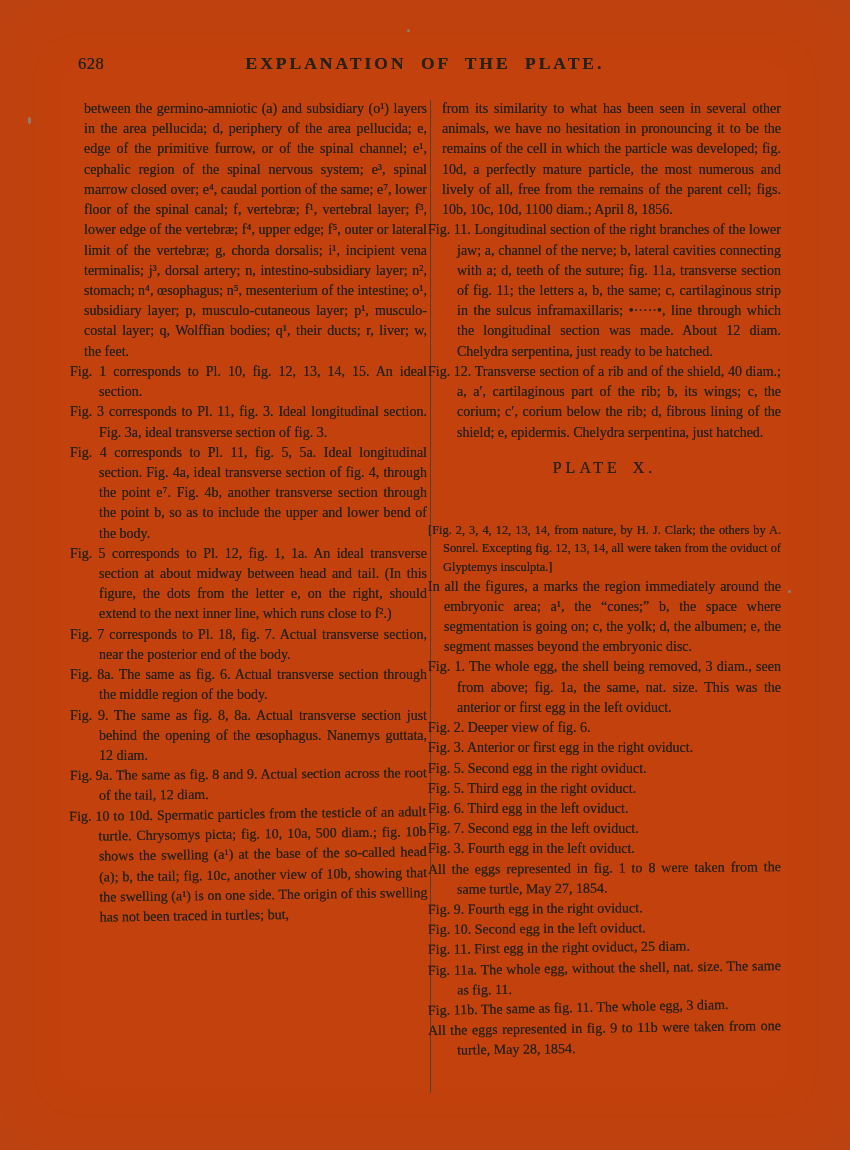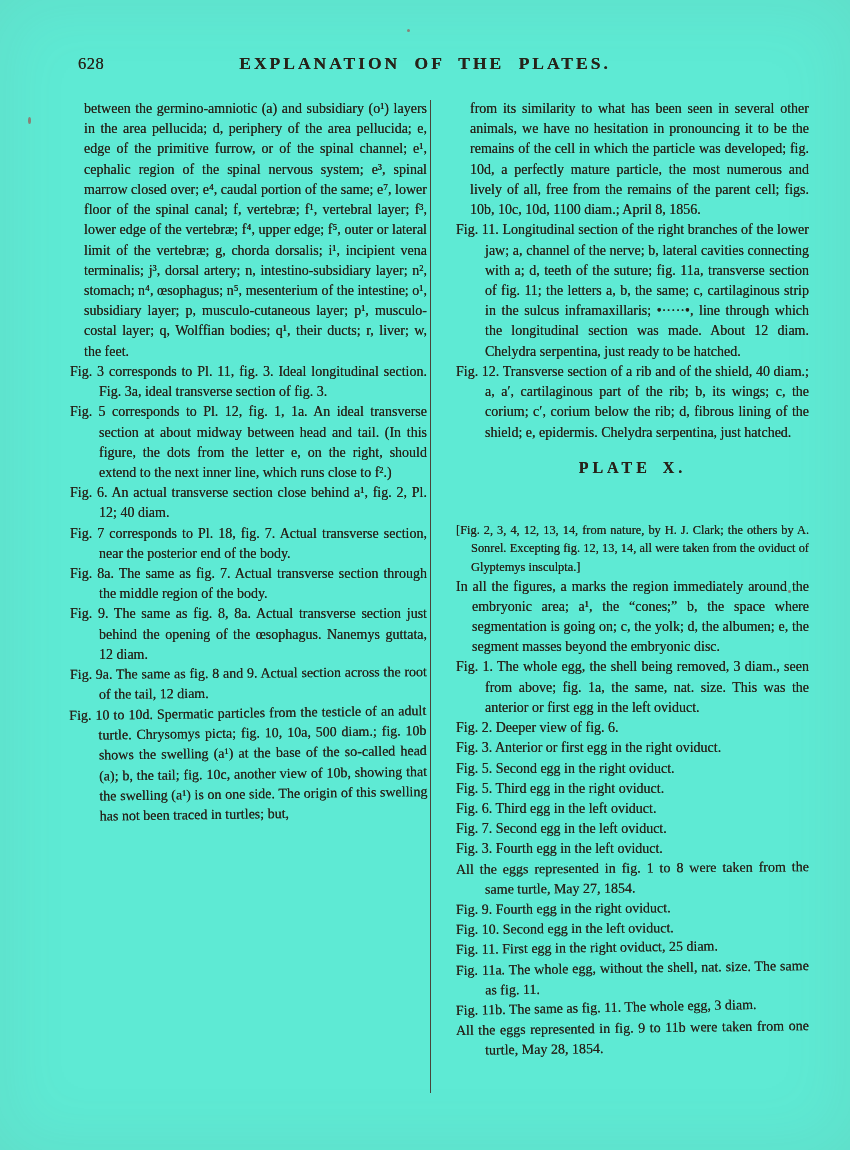--- a/index.html
+++ b/index.html
@@ -1,48 +1,48 @@
 <!DOCTYPE html>
 <html><head>
 <meta charset="utf-8">
 <style>
   * { box-sizing: border-box; }
   html, body { margin: 0; padding: 0; background: #dedad2; }
   .page {
     position: relative;
     width: 850px;
     height: 1150px;
-    background: #5eead4;
+    background: #c2410c;
     overflow: hidden;
     font-family: "Liberation Serif", "DejaVu Serif", serif;
     color: #272219;
     box-shadow: inset 0 0 70px rgba(120,110,95,0.10);
     text-shadow: 0 0 0.55px rgba(38,33,25,0.85);
   }
   .pageno {
     position: absolute; left: 78px; top: 54px;
     font-size: 16.5px; letter-spacing: 0.5px;
   }
   .running-title {
     position: absolute; top: 53px; left: 0; width: 100%; margin: 0;
     text-align: center; font-size: 17.5px; font-weight: bold;
     letter-spacing: 3px; word-spacing: 7px;
   }
   .col-left  { position: absolute; left: 70px;  top: 99px; width: 357px; }
-  .col-right { position: absolute; left: 456px; top: 99px; width: 353px; }
+  .col-right { position: absolute; left: 428px; top: 99px; width: 353px; }
   .rule {
     position: absolute; left: 430px; top: 100px;
     width: 1.2px; height: 993px; background: #4a433a;
   }
   p { margin: 0; font-size: 14px; line-height: 1.445; text-align: justify; }
   .cont  { padding-left: 14px; }
   .entry { padding-left: 29px; text-indent: -29px; }
   .plate-heading {
     margin: 16px 0 12px; text-align: center;
-    font-size: 16px; font-weight: bold;
+    font-size: 16px; font-weight: normal;
     letter-spacing: 4px; word-spacing: 4px;
   }
   .note  { font-size: 12.4px; line-height: 1.5; padding-left: 15px; text-indent: -15px; margin-top: 44px; }
   .intro { padding-left: 16px; text-indent: -16px; }
   .t1 { transform: rotate(-0.45deg); transform-origin: 0 50%; }
   .t2 { transform: rotate(-0.8deg);  transform-origin: 0 50%; }
   .t3 { transform: rotate(-1.15deg); transform-origin: 0 50%; }
   .speck { position: absolute; background: #8a8277; border-radius: 50%; }
   .speck-1 { left: 28px;  top: 117px; width: 3px; height: 7px; }
   .speck-2 { left: 788px; top: 590px; width: 3px; height: 3px; }
@@ -51,31 +51,32 @@
 </head>
 <body>
 
 <div class="page">
 
   <div class="speck speck-1"></div>
   <div class="speck speck-2"></div>
   <div class="speck speck-3"></div>
 
   <span class="pageno">628</span>
-  <h1 class="running-title">EXPLANATION OF THE PLATES.</h1>
+  <h1 class="running-title">EXPLANATION OF THE PLATE.</h1>
 
   <div class="rule"></div>
 
   <div class="col-left">
     <p class="cont">between the germino-amniotic (a) and subsidiary (o¹) layers in the area pellucida; d, periphery of the area pellucida; e, edge of the primitive furrow, or of the spinal channel; e¹, cephalic region of the spinal nervous system; e³, spinal marrow closed over; e⁴, caudal portion of the same; e⁷, lower floor of the spinal canal; f, vertebræ; f¹, vertebral layer; f³, lower edge of the vertebræ; f⁴, upper edge; f⁵, outer or lateral limit of the vertebræ; g, chorda dorsalis; i¹, incipient vena terminalis; j³, dorsal artery; n, intestino-subsidiary layer; n², stomach; n⁴, œsophagus; n⁵, mesenterium of the intestine; o¹, subsidiary layer; p, musculo-cutaneous layer; p¹, musculo-costal layer; q, Wolffian bodies; q¹, their ducts; r, liver; w, the feet.</p>
+    <p class="entry">Fig. 1 corresponds to Pl. 10, fig. 12, 13, 14, 15. An ideal section.</p>
     <p class="entry">Fig. 3 corresponds to Pl. 11, fig. 3. Ideal longitudinal section. Fig. 3a, ideal transverse section of fig. 3.</p>
+    <p class="entry">Fig. 4 corresponds to Pl. 11, fig. 5, 5a. Ideal longitudinal section. Fig. 4a, ideal transverse section of fig. 4, through the point e⁷. Fig. 4b, another transverse section through the point b, so as to include the upper and lower bend of the body.</p>
     <p class="entry">Fig. 5 corresponds to Pl. 12, fig. 1, 1a. An ideal transverse section at about midway between head and tail. (In this figure, the dots from the letter e, on the right, should extend to the next inner line, which runs close to f².)</p>
-    <p class="entry">Fig. 6. An actual transverse section close behind a¹, fig. 2, Pl. 12; 40 diam.</p>
     <p class="entry">Fig. 7 corresponds to Pl. 18, fig. 7. Actual transverse section, near the posterior end of the body.</p>
-    <p class="entry">Fig. 8a. The same as fig. 7. Actual transverse section through the middle region of the body.</p>
+    <p class="entry">Fig. 8a. The same as fig. 6. Actual transverse section through the middle region of the body.</p>
     <p class="entry">Fig. 9. The same as fig. 8, 8a. Actual transverse section just behind the opening of the œsophagus. Nanemys guttata, 12 diam.</p>
     <p class="entry t1">Fig. 9a. The same as fig. 8 and 9. Actual section across the root of the tail, 12 diam.</p>
     <p class="entry t2">Fig. 10 to 10d. Spermatic particles from the testicle of an adult turtle. Chrysomys picta; fig. 10, 10a, 500 diam.; fig. 10b shows the swelling (a¹) at the base of the so-called head (a); b, the tail; fig. 10c, another view of 10b, showing that the swelling (a¹) is on one side. The origin of this swelling has not been traced in turtles; but,</p>
   </div>
 
   <div class="col-right">
     <p class="cont">from its similarity to what has been seen in several other animals, we have no hesitation in pronouncing it to be the remains of the cell in which the particle was developed; fig. 10d, a perfectly mature particle, the most numerous and lively of all, free from the remains of the parent cell; figs. 10b, 10c, 10d, 1100 diam.; April 8, 1856.</p>
     <p class="entry">Fig. 11. Longitudinal section of the right branches of the lower jaw; a, channel of the nerve; b, lateral cavities connecting with a; d, teeth of the suture; fig. 11a, transverse section of fig. 11; the letters a, b, the same; c, cartilaginous strip in the sulcus inframaxillaris; •·····•, line through which the longitudinal section was made. About 12 diam. Chelydra serpentina, just ready to be hatched.</p>
     <p class="entry">Fig. 12. Transverse section of a rib and of the shield, 40 diam.; a, a′, cartilaginous part of the rib; b, its wings; c, the corium; c′, corium below the rib; d, fibrous lining of the shield; e, epidermis. Chelydra serpentina, just hatched.</p>
 

